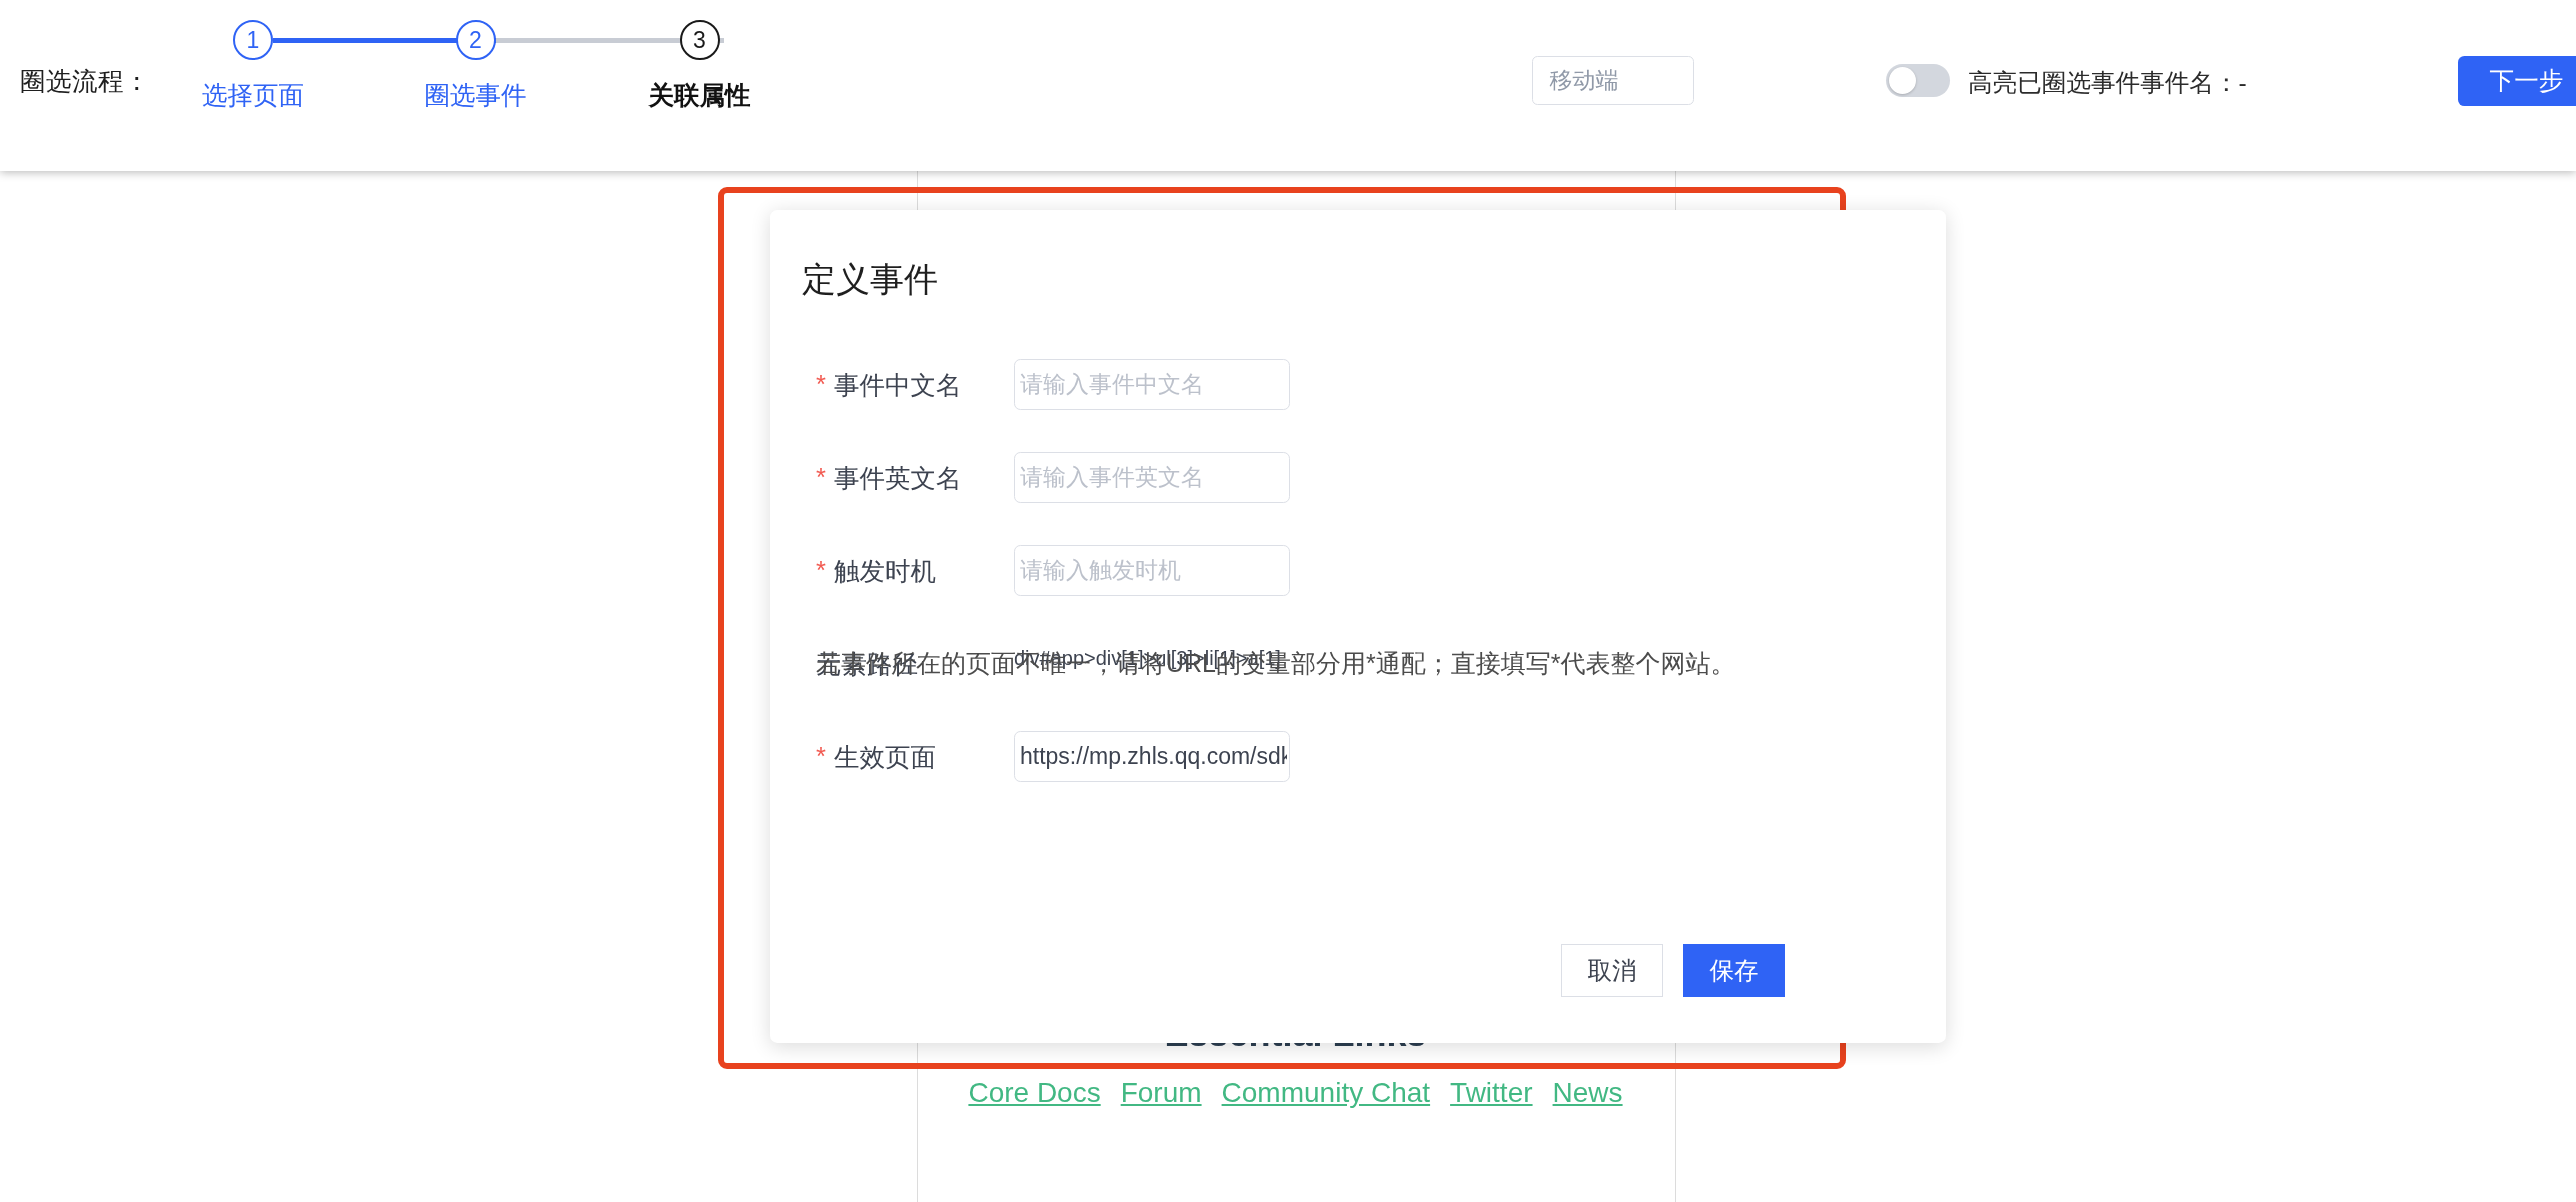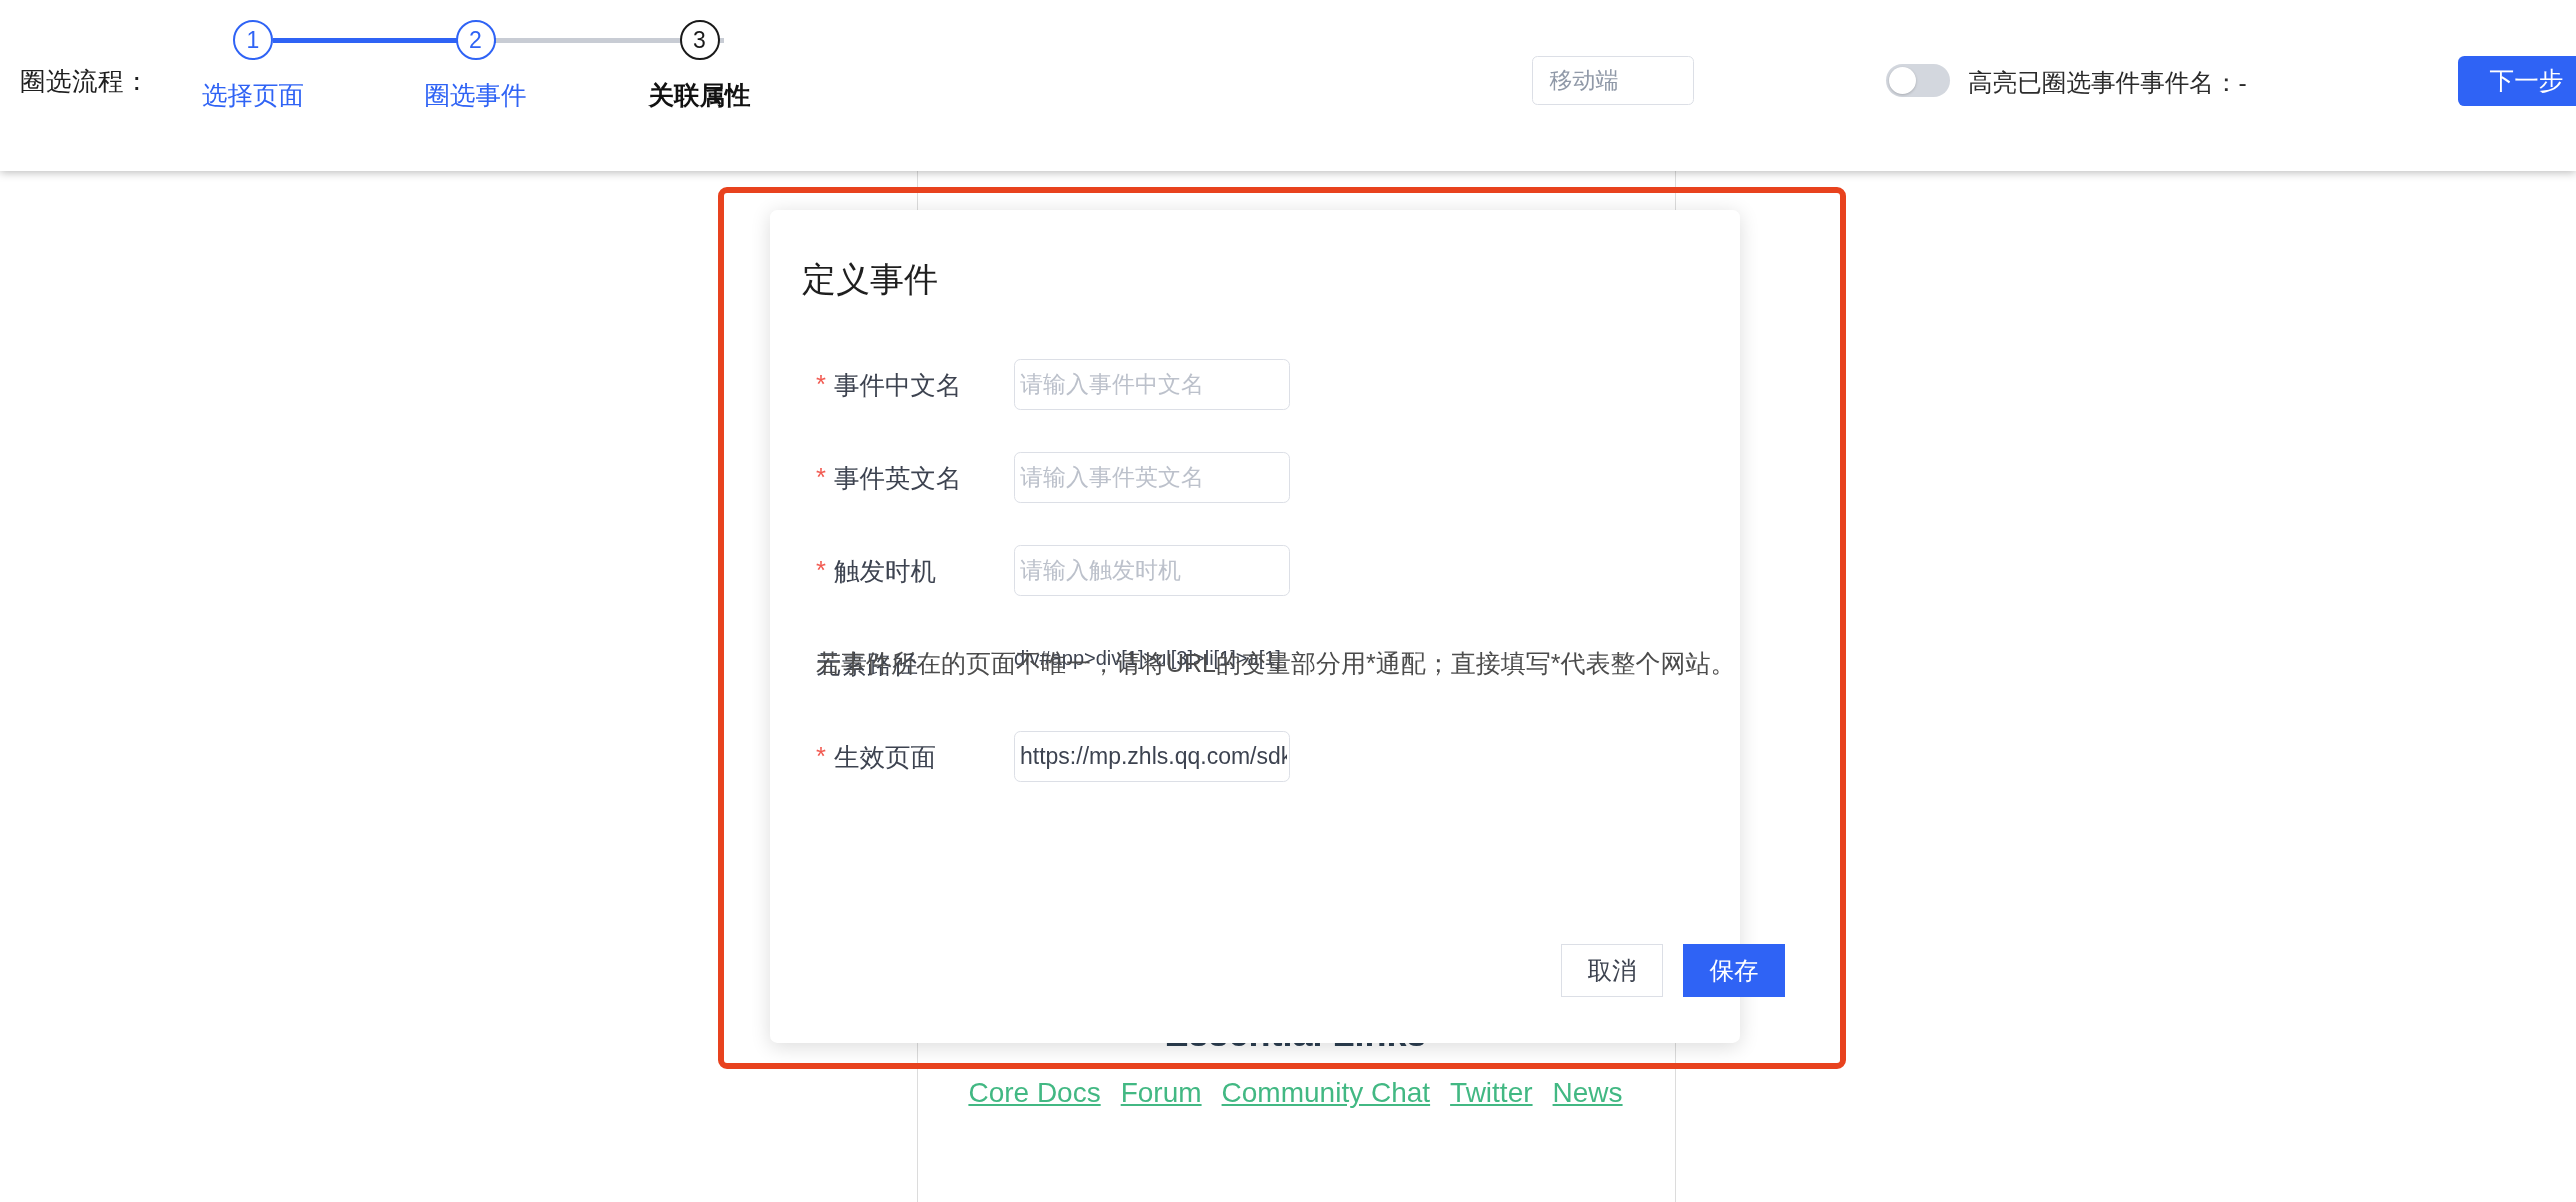--- a/index.html
+++ b/index.html
@@ -203,21 +203,21 @@
     box-sizing: border-box;
     z-index: 20;
     pointer-events: none;
   }
 
   
   .modal-card {
     position: absolute;
     left: 770px;
     top: 210px;
-    width: 970px;
+    width: 1176px;
     height: 833px;
     background: #ffffff;
     border-radius: 7.3px;
     box-shadow: 0 3.6px 20px rgba(0,0,0,0.14);
     z-index: 25;
   }
   .modal-title {
     position: absolute;
     left: 32px;
     top: 47px;

